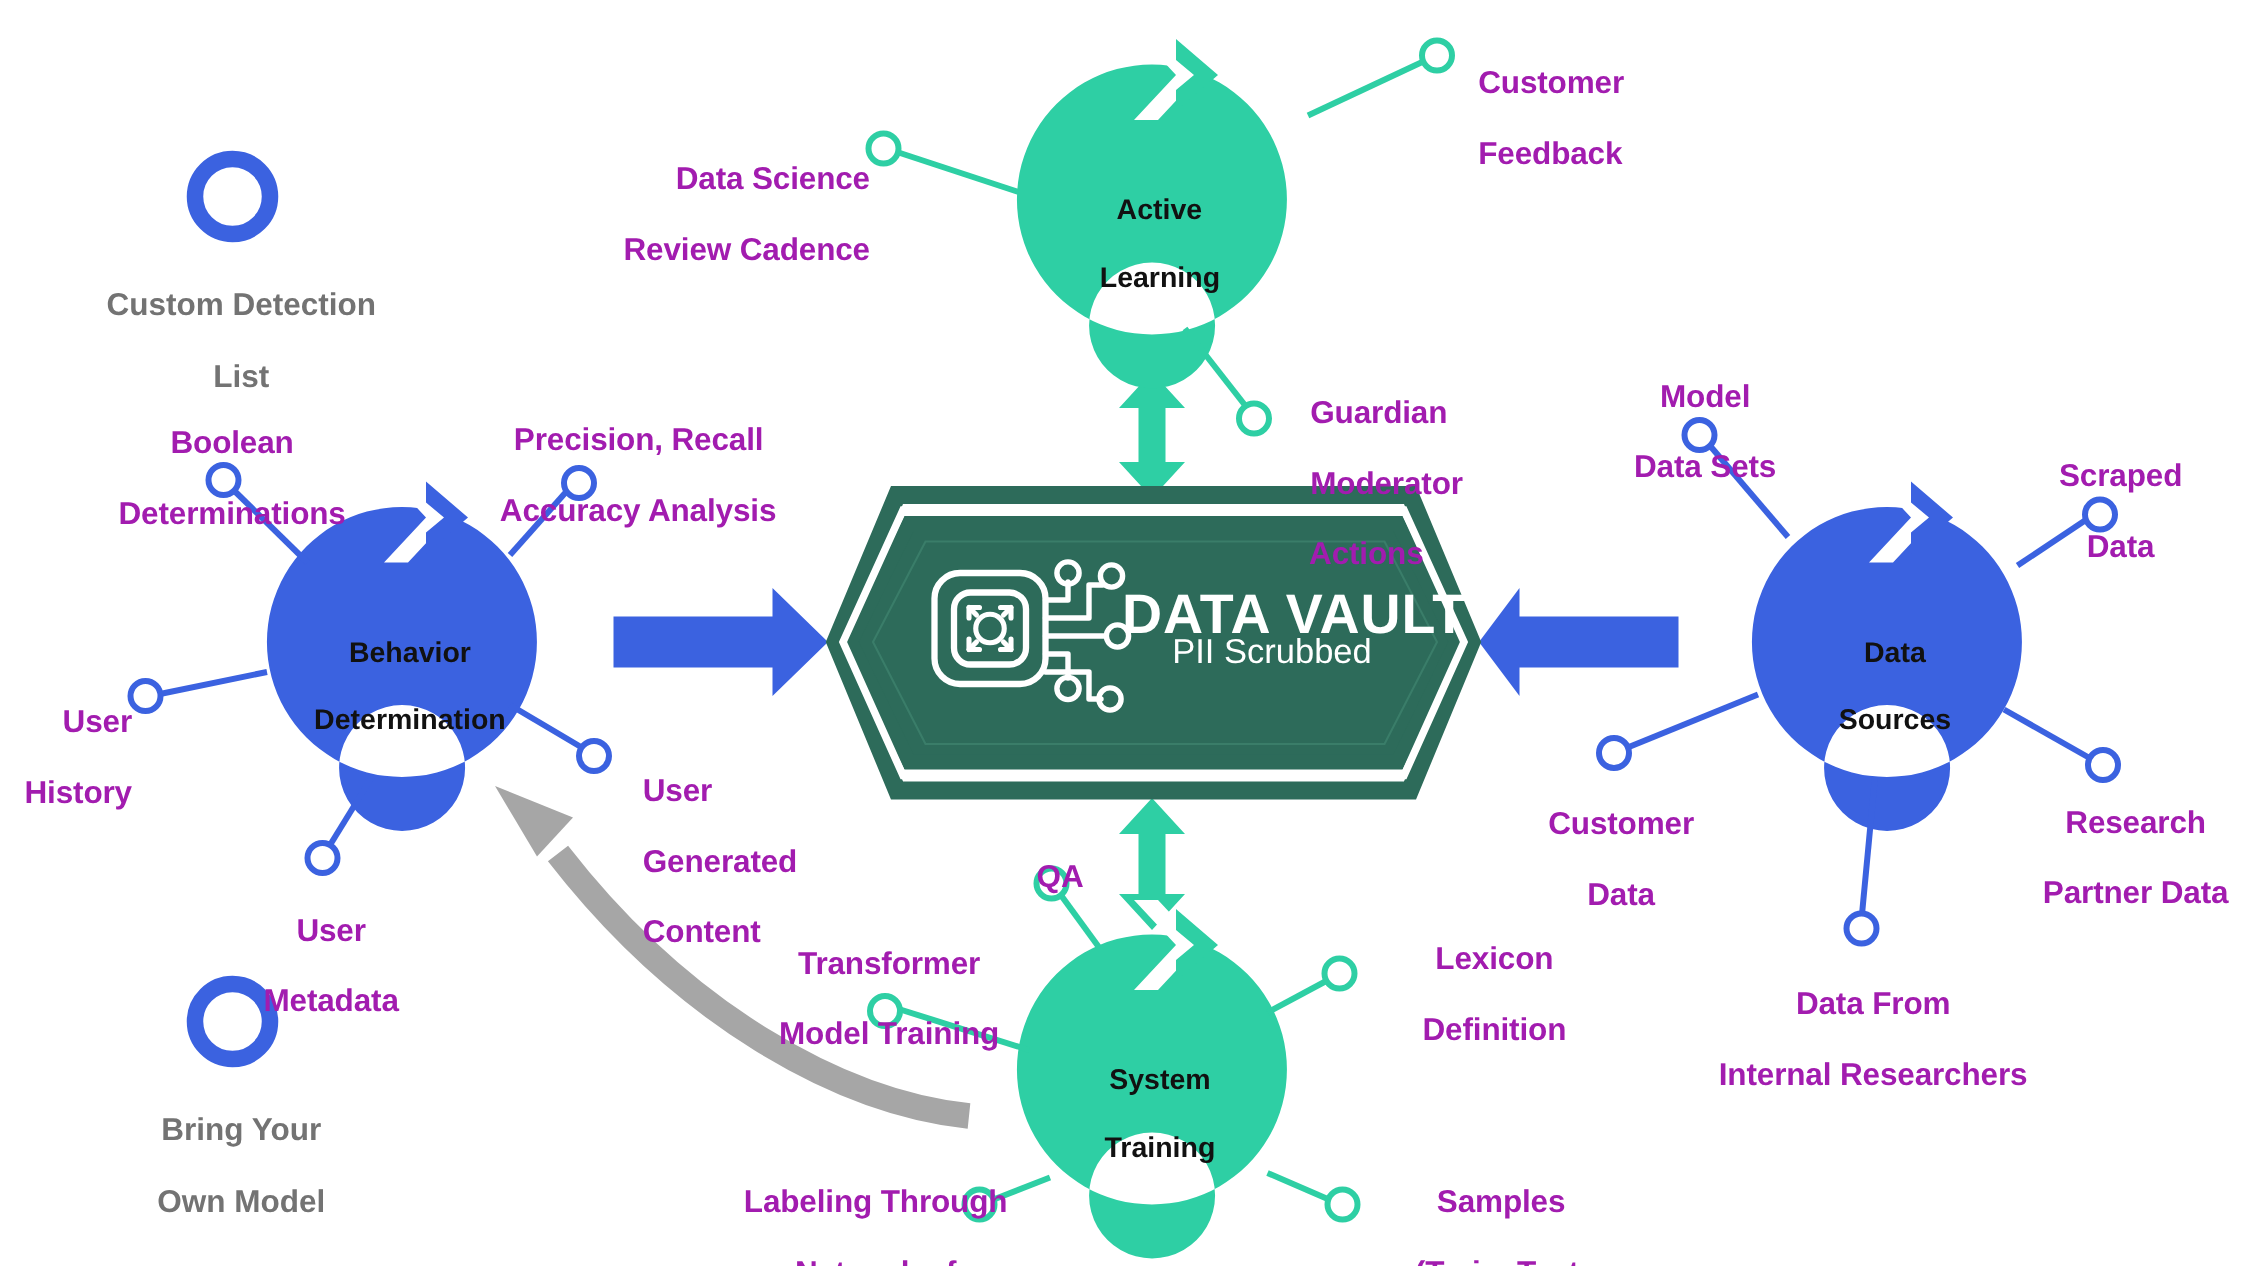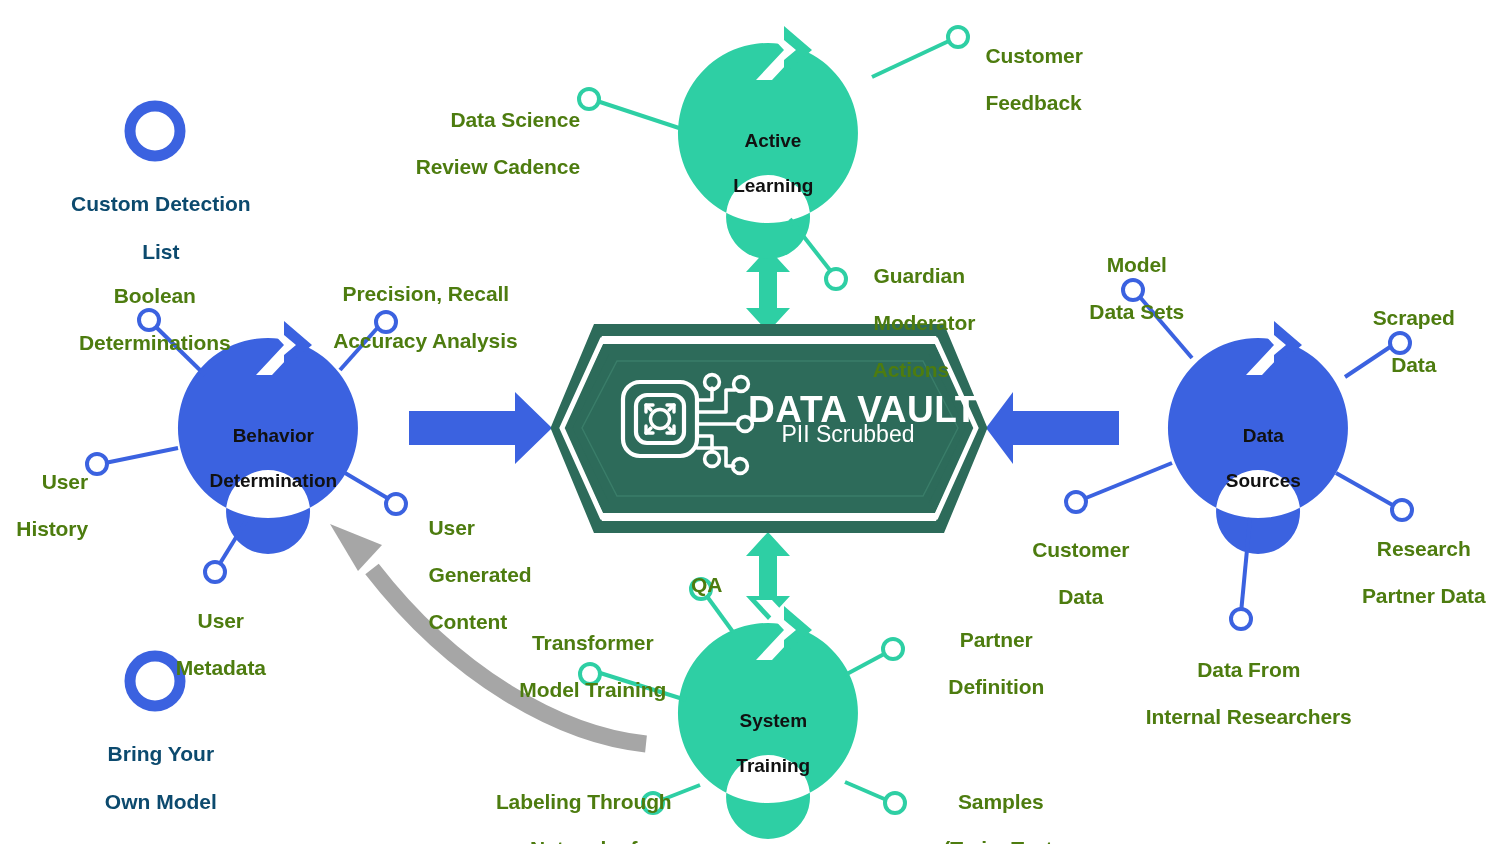--- a/index.html
+++ b/index.html
@@ -4,21 +4,21 @@
 <style>
   html,body{margin:0;padding:0;background:#ffffff;}
   body{
     font-family:"Liberation Sans", sans-serif;
     width:1500px;height:844px;overflow:hidden;position:relative;
   }
   #stage{position:relative;width:1500px;height:844px;background:#fff;}
   #svgroot{position:absolute;left:0;top:0;width:1500px;height:844px;}
   .lbl{
     position:absolute;
-    color:#4d7c0f;
+    color:#a21caf;
     font-size:21px;
     line-height:1.12;
     font-weight:700;
     letter-spacing:-0.1px;
     white-space:pre;
   }
   .lbl.r{text-align:right;}
   .lbl.l{text-align:left;}
   .lbl.c{text-align:center;}
   .nodetitle{
@@ -33,21 +33,21 @@
   .vaulttxt{
     position:absolute;
     text-align:center;
     color:#ffffff;
     white-space:pre;
   }
   .vault-title{font-size:37px;font-weight:700;letter-spacing:.6px;}
   .vault-sub{font-size:23px;font-weight:400;line-height:1.2;}
   .standalone-lbl{
     position:absolute;text-align:center;font-size:21px;font-weight:700;
-    color:#0c4a6e;line-height:1.14;white-space:pre;
+    color:#737373;line-height:1.14;white-space:pre;
   }
 </style>
 </head>
 <body>
 
 <div id="stage">
 
 <svg id="svgroot" viewBox="0 0 1500 844">
   <defs>
 
@@ -314,21 +314,21 @@
 <div class="lbl c" style="left:651px;top:549px;width:100px;">
   <span>QA</span>
 </div>
 
 <div class="lbl c" style="left:487px;top:607px;width:200px;">
   <span>Transformer</span><br>
   <span>Model Training</span>
 </div>
 
 <div class="lbl c" style="left:903px;top:604px;width:175px;">
-  <span>Partner</span><br>
+  <span>Lexicon</span><br>
   <span>Definition</span>
 </div>
 
 <div class="lbl c" style="left:468px;top:766px;width:220px;">
   <span>Labeling Through</span><br>
   <span>Network of</span><br>
   
 </div>
 
 <div class="lbl c" style="left:905px;top:766px;width:180px;">

